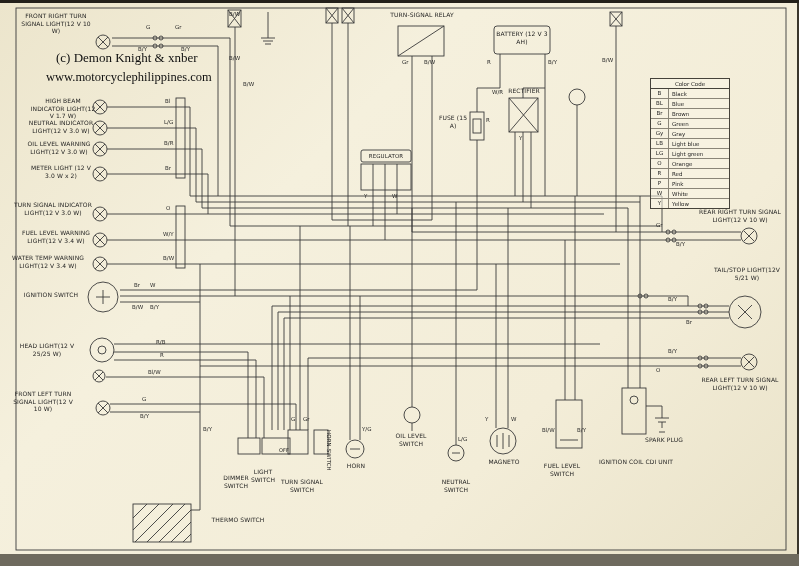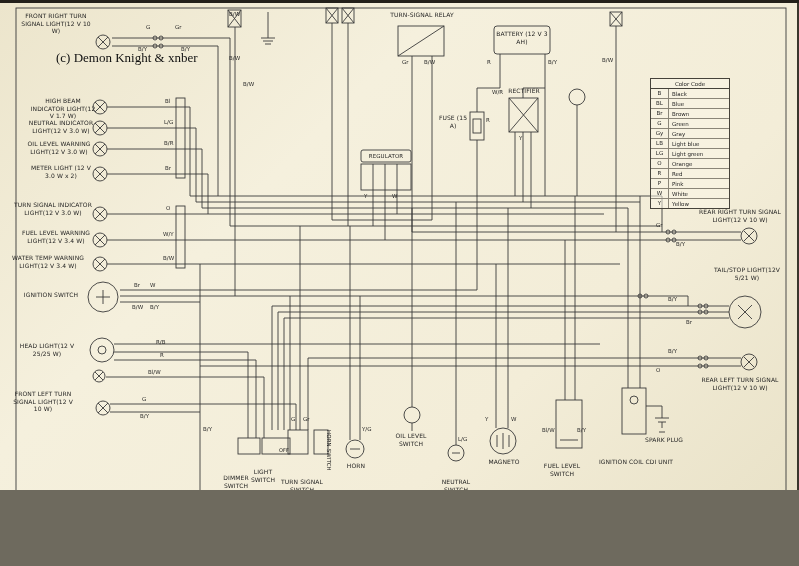--- a/index.html
+++ b/index.html
@@ -1,16 +1,16 @@
 <!DOCTYPE html>
 <html><head>
 <meta charset="utf-8">
 <style>
   html,body{margin:0;padding:0;background:#6e6a5e;}
-  .diagram{position:relative;width:799px;height:490px;overflow:hidden;
+  .diagram{position:relative;width:799px;height:554px;overflow:hidden;
     background:linear-gradient(135deg,#ece5cc 0%,#f5f0dd 35%,#f3edd8 70%,#e9e2c8 100%);
     font-family:"DejaVu Sans",sans-serif;box-shadow:inset 0 3px 0 #23201a, inset -2px 0 0 #3a362c;}
   svg.wiring{position:absolute;left:0;top:0;}
   .lbl{position:absolute;font-size:6px;line-height:1.25;color:#1e1e1e;text-align:center;letter-spacing:.1px;}
   .wire{position:absolute;font-size:5.5px;line-height:1;color:#2a2a2a;}
   .vert{transform:rotate(90deg);transform-origin:left top;white-space:nowrap;text-align:left;}
   .wm1{position:absolute;left:56px;top:50px;font-family:"Liberation Serif",serif;font-size:13px;color:#101010;}
   .wm2{position:absolute;left:46px;top:70px;font-family:"Liberation Serif",serif;font-size:12.5px;color:#101010;}
   .cct{position:absolute;left:650px;top:78px;width:78px;border:1px solid #45423a;background:rgba(250,246,232,.55);font-size:5.5px;color:#1e1e1e;}
   .cct .hd{text-align:center;border-bottom:1px solid #45423a;padding:1.5px 0;}
@@ -248,20 +248,21 @@
     <line x1="147" y1="542" x2="185" y2="504"></line>
     <line x1="159" y1="542" x2="191" y2="510"></line>
     <line x1="171" y1="542" x2="191" y2="522"></line>
     <line x1="183" y1="542" x2="191" y2="534"></line>
     <line x1="133" y1="530" x2="159" y2="504"></line>
     <line x1="133" y1="518" x2="147" y2="504"></line>
   </g>
 </svg>
 
 <div class="wm1">(c) Demon Knight &amp; xnber</div>
+<div class="wm2">www.motorcyclephilippines.com</div>
 
 <div class="lbl" style="left:16px;top:12px;width:80px">FRONT RIGHT TURN SIGNAL LIGHT(12 V 10 W)</div>
 <div class="lbl" style="left:28px;top:97px;width:70px">HIGH BEAM INDICATOR LIGHT(12 V 1.7 W)</div>
 <div class="lbl" style="left:26px;top:119px;width:70px">NEUTRAL INDICATOR LIGHT(12 V 3.0 W)</div>
 <div class="lbl" style="left:24px;top:140px;width:70px">OIL LEVEL WARNING LIGHT(12 V 3.0 W)</div>
 <div class="lbl" style="left:30px;top:164px;width:62px">METER LIGHT (12 V 3.0 W x 2)</div>
 <div class="lbl" style="left:14px;top:201px;width:78px">TURN SIGNAL INDICATOR LIGHT(12 V 3.0 W)</div>
 <div class="lbl" style="left:20px;top:229px;width:72px">FUEL LEVEL WARNING LIGHT(12 V 3.4 W)</div>
 <div class="lbl" style="left:8px;top:254px;width:80px">WATER TEMP WARNING LIGHT(12 V 3.4 W)</div>
 <div class="lbl" style="left:22px;top:291px;width:58px">IGNITION SWITCH</div>

